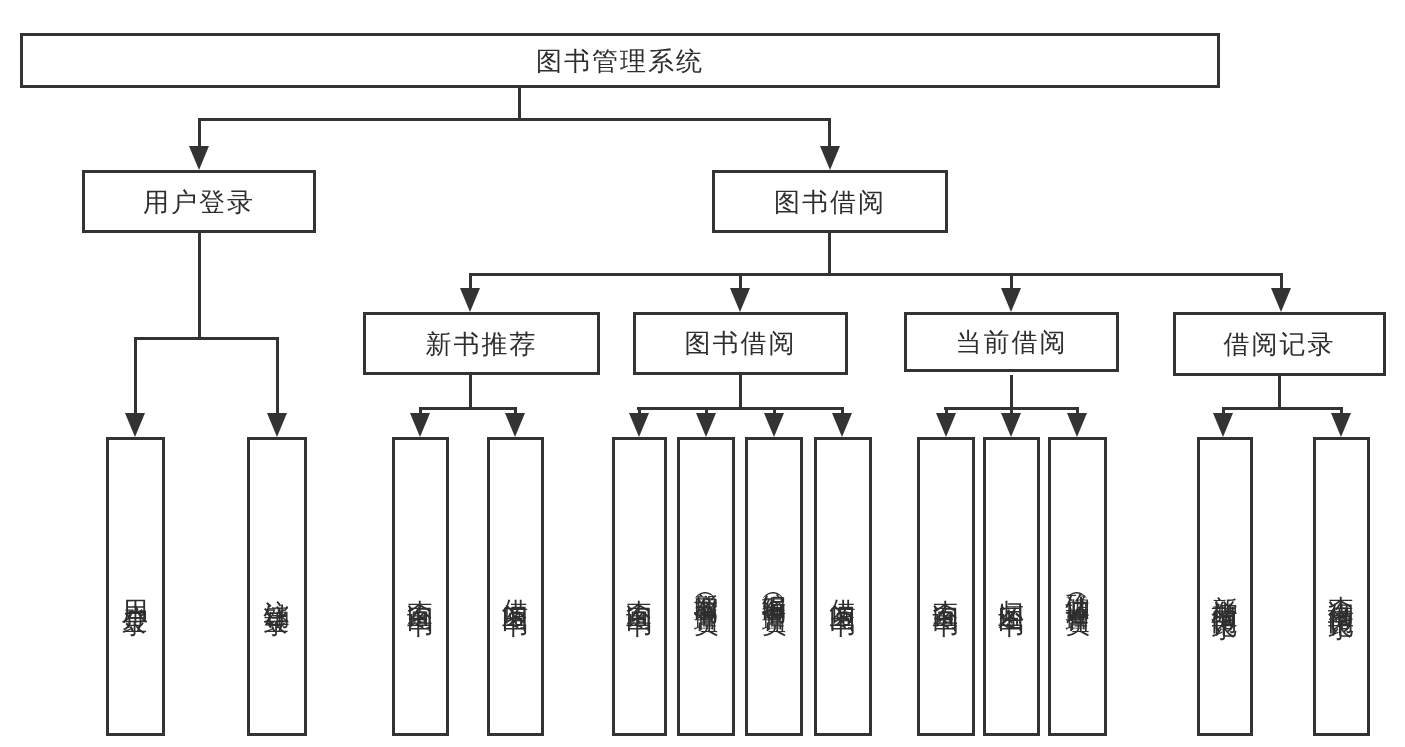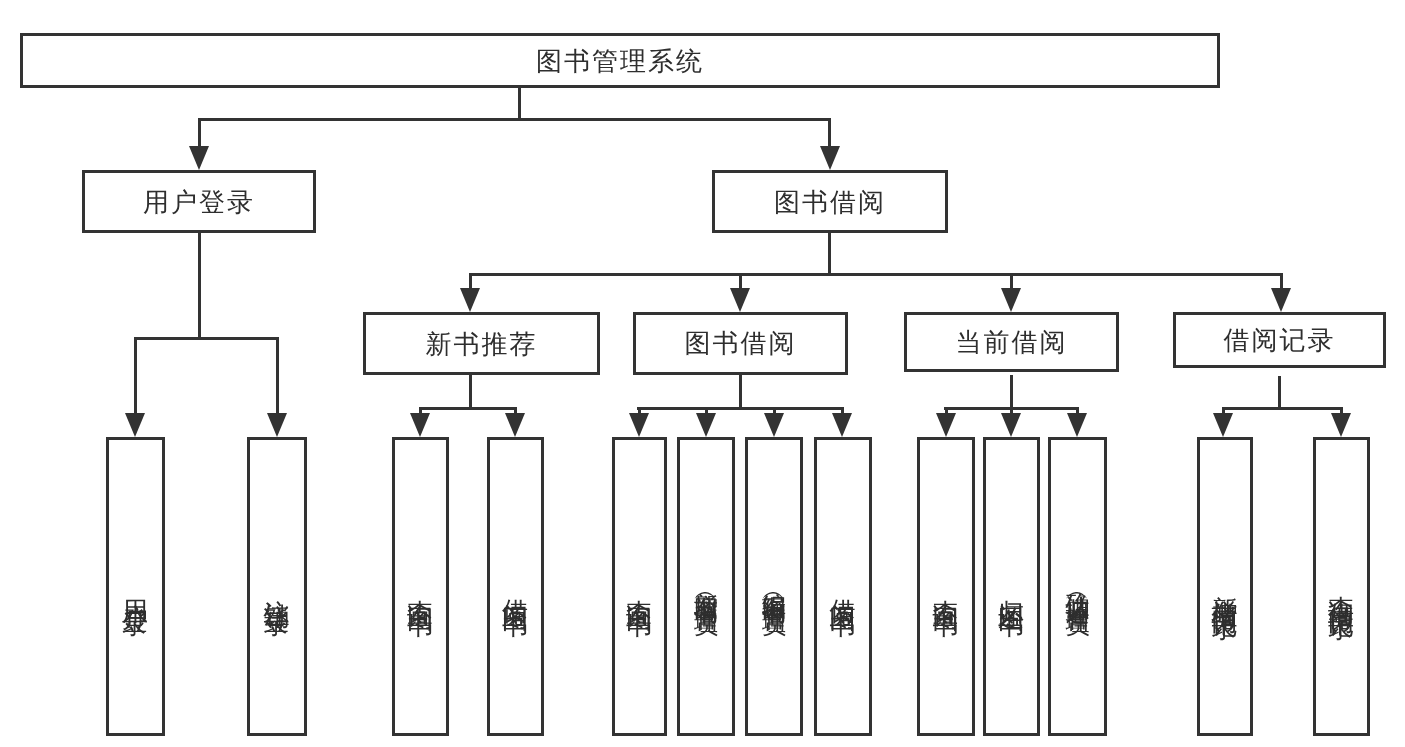--- a/index.html
+++ b/index.html
@@ -66,21 +66,21 @@
   <div class="box" style="left:82px;top:170px;width:234px;height:63px;">用户登录</div>
 
   <div class="box" style="left:712px;top:170px;width:236px;height:63px;">图书借阅</div>
 
   <div class="box" style="left:363px;top:312px;width:237px;height:63px;">新书推荐</div>
 
   <div class="box" style="left:633px;top:312px;width:215px;height:63px;font-family:Liberation Serif, serif;">图书借阅</div>
 
   <div class="box" style="left:904px;top:312px;width:215px;height:60px;">当前借阅</div>
 
-  <div class="box" style="left:1173px;top:312px;width:213px;height:56px;">借阅记录</div>
+  <div class="box" style="left:1173px;top:312px;width:213px;height:64px;">借阅记录</div>
 
   <div class="box vbox" style="left:106px;top:437px;width:59px;height:299px;">用户登录</div>
 
   <div class="box vbox" style="left:247px;top:437px;width:60px;height:299px;">注销登录</div>
 
   <div class="box vbox" style="left:392px;top:437px;width:57px;height:299px;">查询图书</div>
 
   <div class="box vbox" style="left:487px;top:437px;width:57px;height:299px;">借阅图书</div>
 
   <div class="box vbox" style="left:612px;top:437px;width:55px;height:299px;">查询图书</div>

